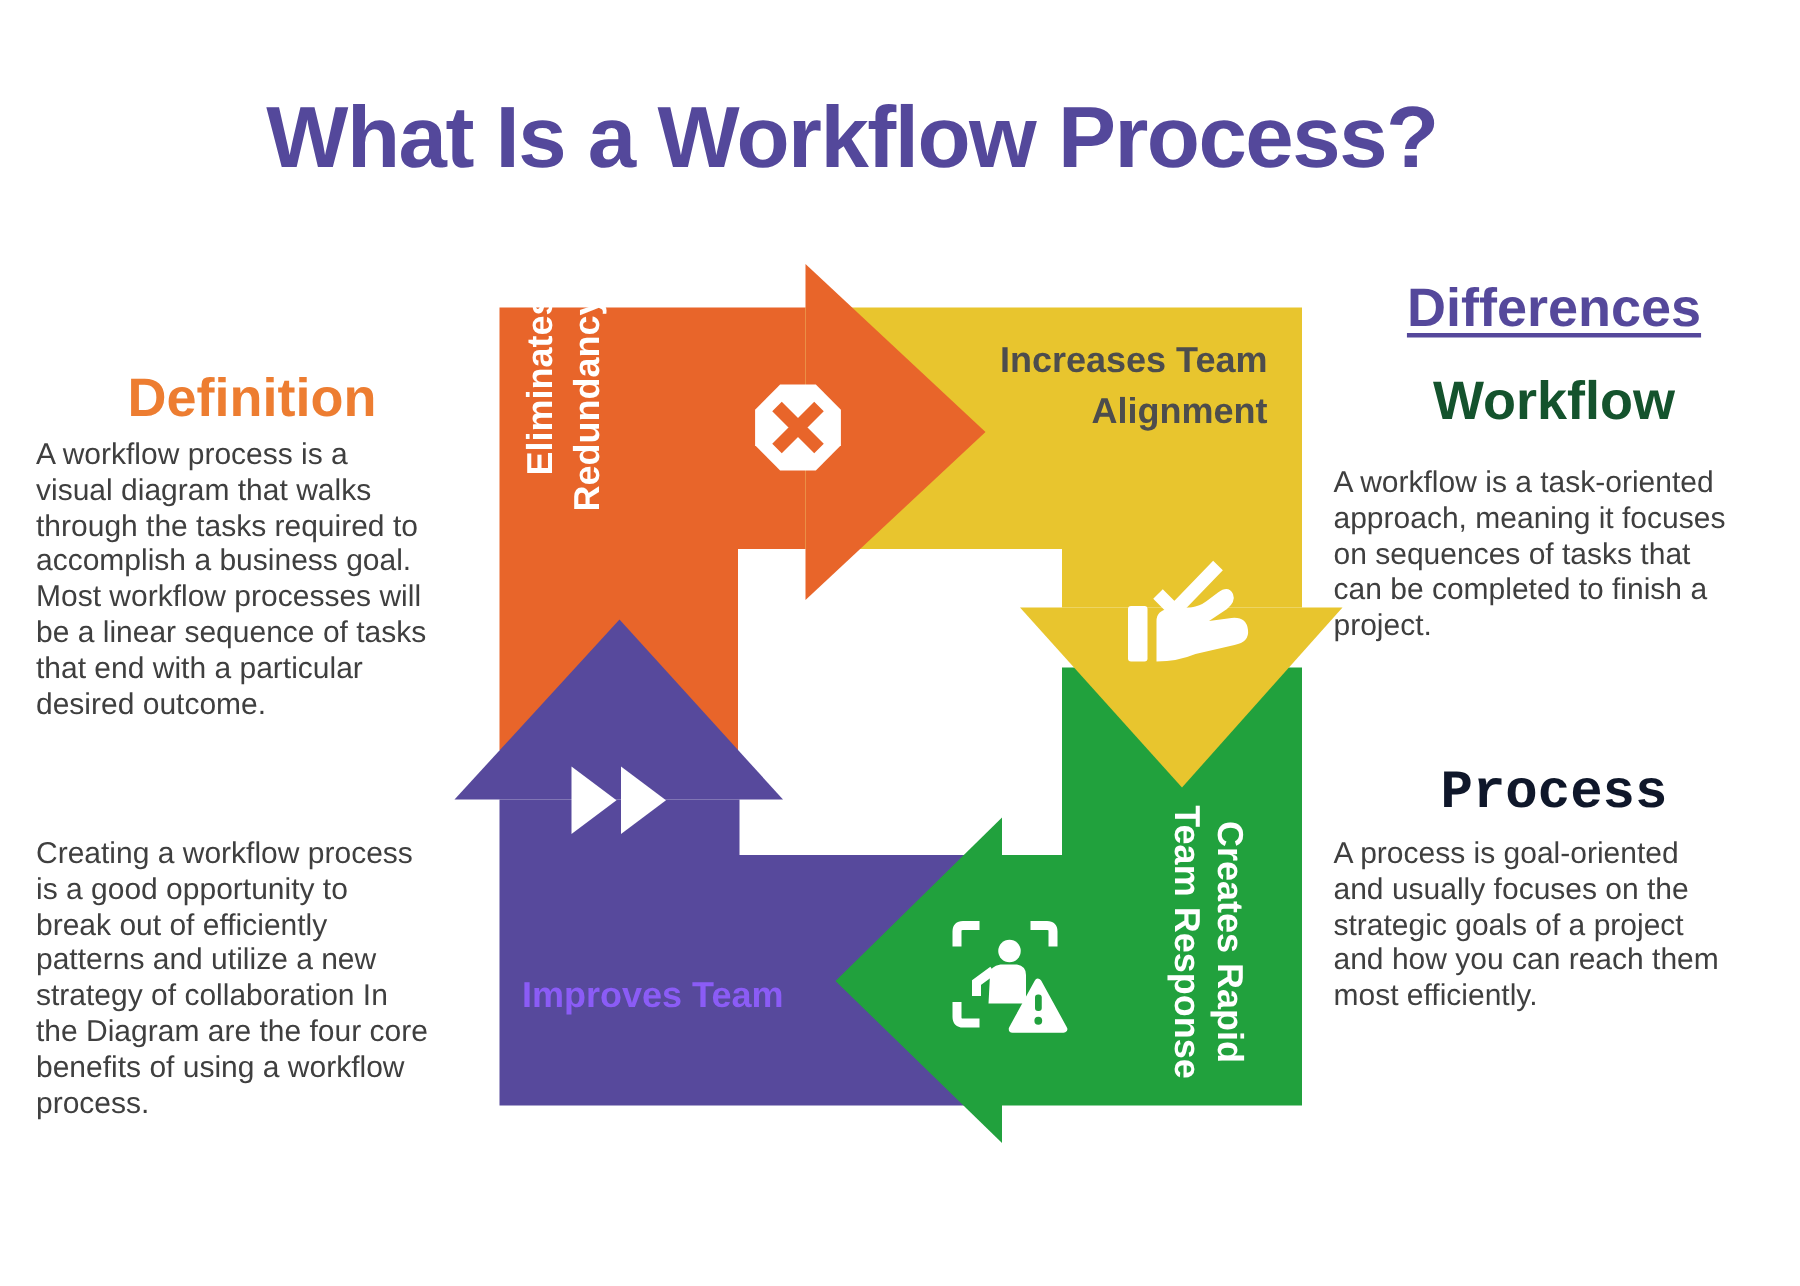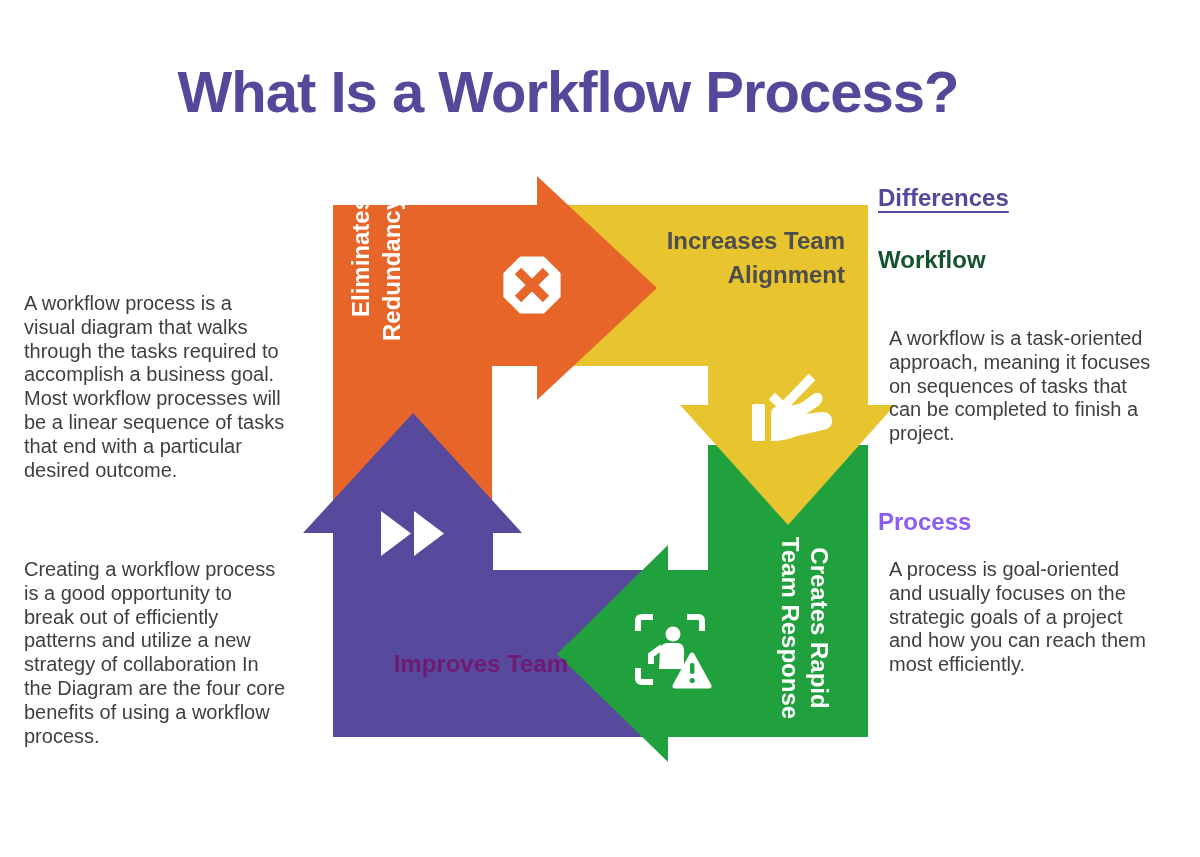--- a/index.html
+++ b/index.html
@@ -5,49 +5,49 @@
   html,body{margin:0;padding:0;background:#fff;}
   #canvas{
     position:relative;width:1200px;height:857px;background:#ffffff;
     font-family:"Liberation Sans",sans-serif;overflow:hidden;
   }
   .abs{position:absolute;}
   .title{
     left:0;top:58px;width:1136px;text-align:center;
     font-size:58px;font-weight:bold;color:#54489B;letter-spacing:-1px;
   }
-  .col-heading{font-size:24px;font-weight:bold;text-align:left;width:316px;}
+  .col-heading{font-size:36px;font-weight:bold;text-align:center;width:316px;}
   .h-definition{left:10px;top:244px;color:#ED7D31;}
   .h-importance{left:10px;top:508px;color:#55489B;}
   .h-differences{left:878px;top:184px;color:#55489B;text-decoration:underline;text-underline-offset:5px;}
   .h-workflow{left:878px;top:246px;color:#14532d;}
-  .h-process{left:878px;top:508px;color:#8b5cf6;}
+  .h-process{left:878px;top:508px;color:#0f172a;font-family:Liberation Mono, monospace;}
   .body-text{
     font-size:20px;line-height:23.8px;color:#3F3F3F;white-space:pre-line;
     width:312px;
   }
   .b-definition{left:24px;top:292px;}
   .b-importance{left:24px;top:558px;}
-  .b-workflow{left:889px;top:311px;margin-top:16px;}
+  .b-workflow{left:889px;top:311px;}
   .b-process{left:889px;top:558px;}
   #diagram{position:absolute;left:0;top:0;}
   .arrow-label{font-weight:bold;font-size:24px;}
   .lbl-orange{
     left:376px;top:281px;width:168px;text-align:right;color:#ffffff;
     line-height:31px;transform:translate(-50%,-50%) rotate(-90deg);
   }
   .lbl-yellow{
     left:633px;top:224px;width:212px;text-align:right;color:#4D4D4D;line-height:34px;
   }
   .lbl-green{
     left:805px;top:628px;width:188px;text-align:center;color:#ffffff;
     line-height:29px;transform:translate(-50%,-50%) rotate(90deg);
   }
   .lbl-purple{
-    left:348px;top:645px;width:220px;text-align:right;color:#701a75;line-height:37px;
+    left:348px;top:645px;width:220px;text-align:left;color:#8b5cf6;line-height:37px;
   }
 </style>
 </head>
 <body>
 
 <div id="canvas">
 
   <svg id="diagram" width="1200" height="857" viewBox="0 0 1200 857" xmlns="http://www.w3.org/2000/svg">
 
     <g>
@@ -93,20 +93,21 @@
     </g>
 
     <g fill="#ffffff">
       <polygon points="381,511 411,533.5 381,556"></polygon>
       <polygon points="414,511 444,533.5 414,556"></polygon>
     </g>
   </svg>
 
   <div class="abs title">What Is a Workflow Process?</div>
 
+  <div class="abs col-heading h-definition">Definition</div>
   <div class="abs body-text b-definition">A workflow process is a
 visual diagram that walks
 through the tasks required to
 accomplish a business goal.
 Most workflow processes will
 be a linear sequence of tasks
 that end with a particular
 desired outcome.</div>
 
   <div class="abs body-text b-importance">Creating a workflow process

